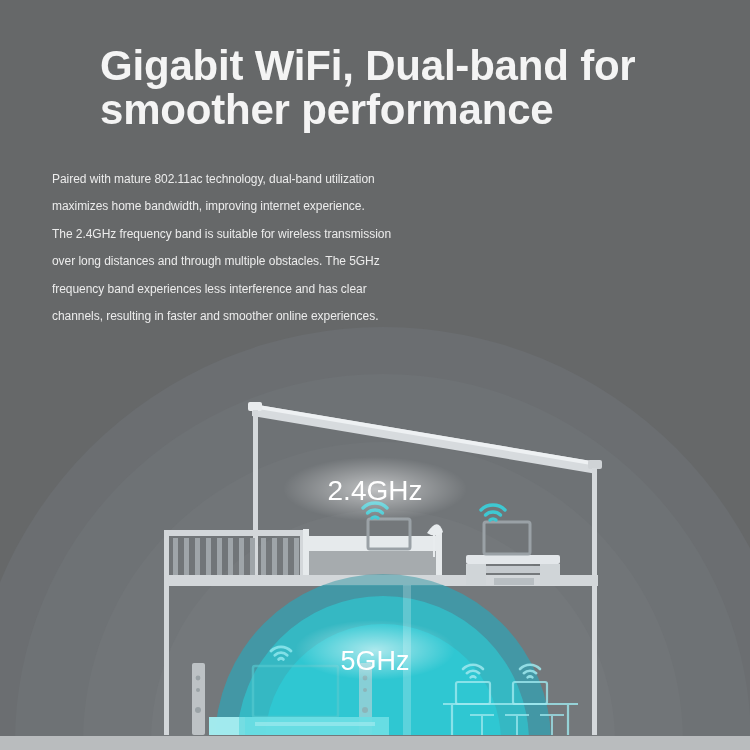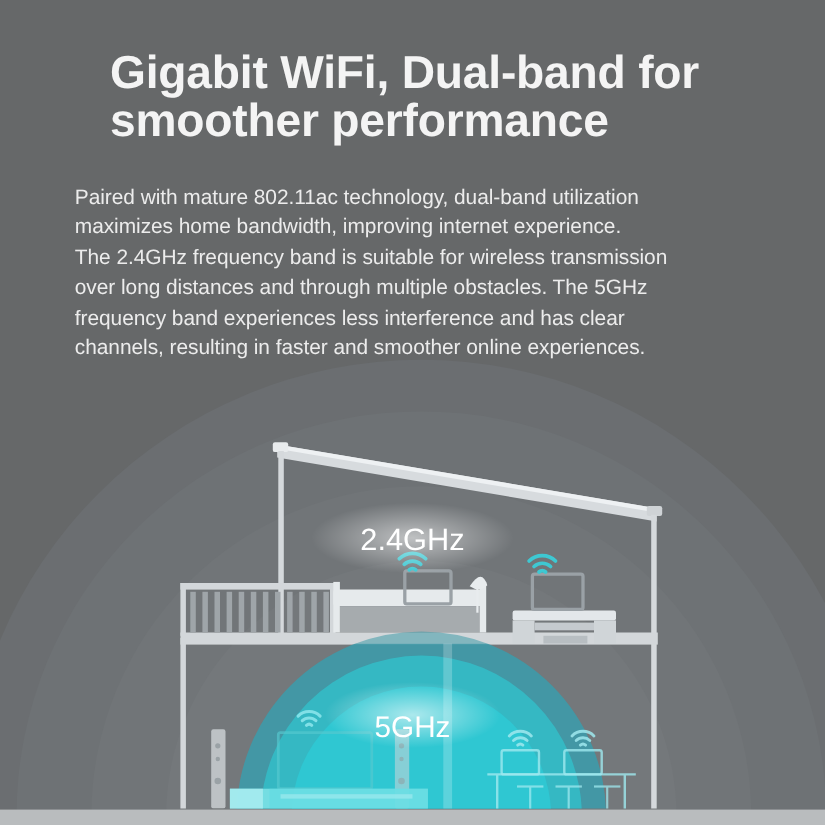--- a/index.html
+++ b/index.html
@@ -12,22 +12,22 @@
   #stage{position:absolute;inset:0;width:750px;height:750px;overflow:hidden;}
 
   
   .textwrap{position:absolute;left:0;top:0;width:750px;z-index:40;}
   .headline{
     position:absolute;left:52px;top:44px;width:640px;
     color:#f4f4f4;font-size:42px;line-height:44px;font-weight:700;
     letter-spacing:-0.2px;white-space:pre-line;margin-left:48px;
   }
   .body-copy{
-    position:absolute;left:68px;top:166px;width:650px;
-    color:#ececec;font-size:19px;line-height:27.4px;font-weight:400;
+    position:absolute;left:52px;top:166px;width:650px;
+    color:#ececec;font-size:12px;line-height:27.4px;font-weight:400;
     letter-spacing:-0.05px;white-space:pre-line;
   }
 
   
   #illo{position:absolute;left:0;top:0;width:596px;height:750px;}
   #illo svg{display:block;width:750px;height:750px;}
 
   .label{
     fill:#ffffff;font-family:"Liberation Sans","DejaVu Sans",sans-serif;
     font-weight:400;text-anchor:middle;

